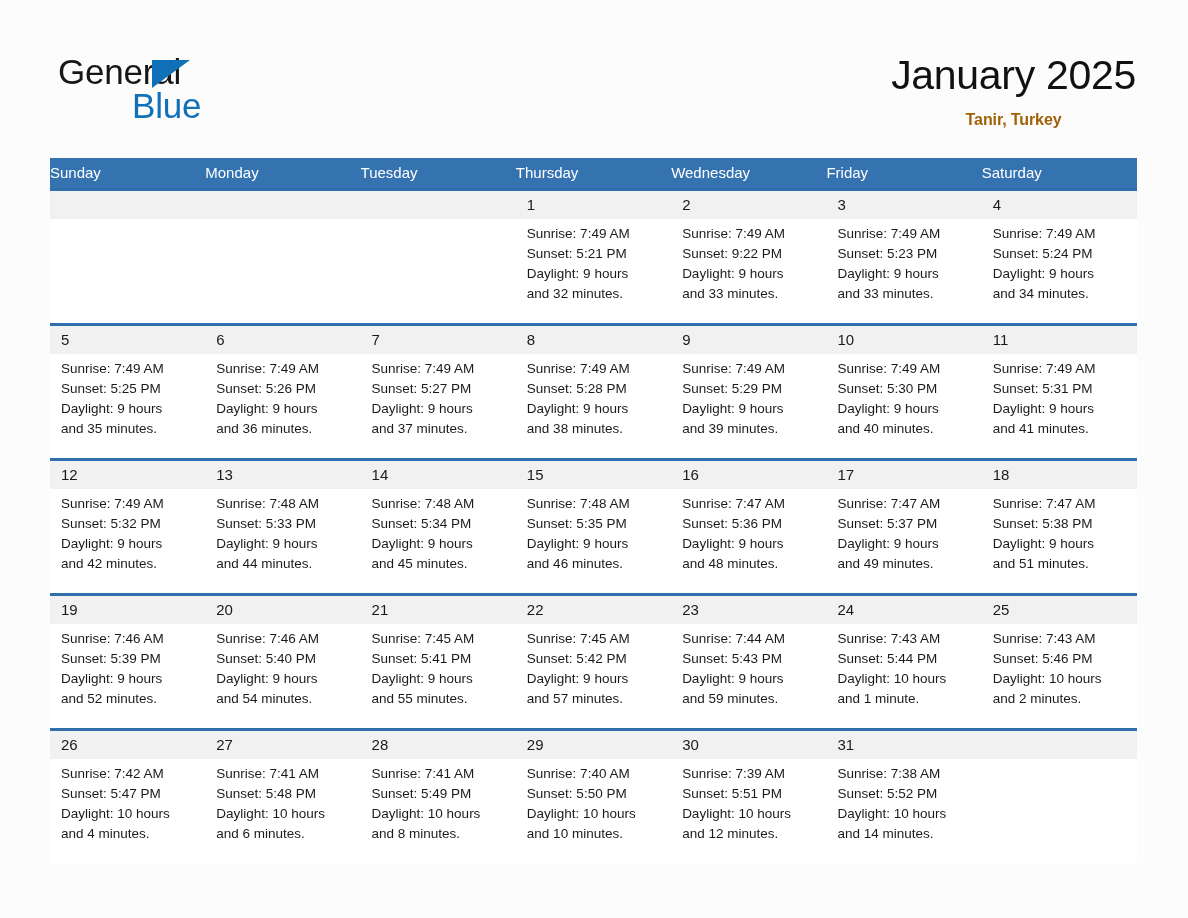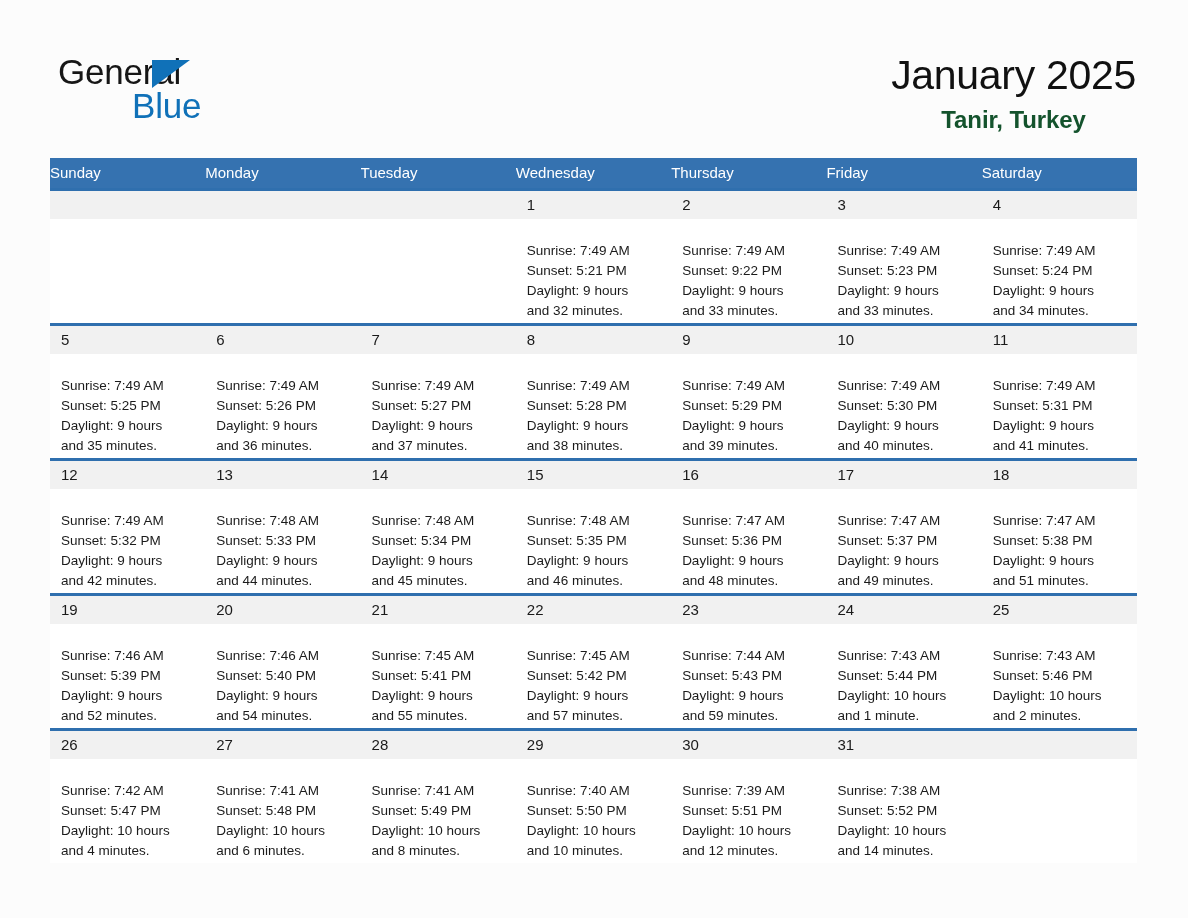--- a/index.html
+++ b/index.html
@@ -73,23 +73,23 @@
   }
   .month-title {
     font-size: 41px;
     line-height: 50px;
     color: #111111;
     font-weight: normal;
     margin: 0;
     letter-spacing: -0.3px;
   }
   .location-title {
-    font-size: 24px;
+    font-size: 16px;
     line-height: 32px;
-    color: #14532d;
+    color: #a16207;
     margin: 16px;
     margin-top: 4px;
     letter-spacing: -0.1px;
   }
 
   
   .calendar {
     position: absolute;
     left: 50px;
     top: 158px;
@@ -132,21 +132,21 @@
     z-index: 1;
   }
   .day-number {
     font-size: 15px;
     line-height: 28px;
     color: #1a1a1a;
     height: 28px;
     display: block;
   }
   .day-info {
-    margin-top: 22px;
+    margin-top: 5px;
     font-size: 13.5px;
     line-height: 20px;
     color: #1b1b1b;
   }
   .day-info div {
     white-space: nowrap;
   }
   .day-cell.empty .day-number,
   .day-cell.empty .day-info {
     visibility: hidden;
@@ -171,22 +171,22 @@
     </div>
 
   </div>
 
   <div class="calendar">
 
     <div class="weekday-row">
       <div class="weekday-cell">Sunday</div>
       <div class="weekday-cell">Monday</div>
       <div class="weekday-cell">Tuesday</div>
+      <div class="weekday-cell">Thursday</div>
       <div class="weekday-cell">Wednesday</div>
-      <div class="weekday-cell">Thursday</div>
       <div class="weekday-cell">Friday</div>
       <div class="weekday-cell">Saturday</div>
     </div>
 
     <div class="week-row">
       <div class="day-cell empty">
         <span class="day-number"></span>
         <div class="day-info">
           <div></div>
           <div></div>

